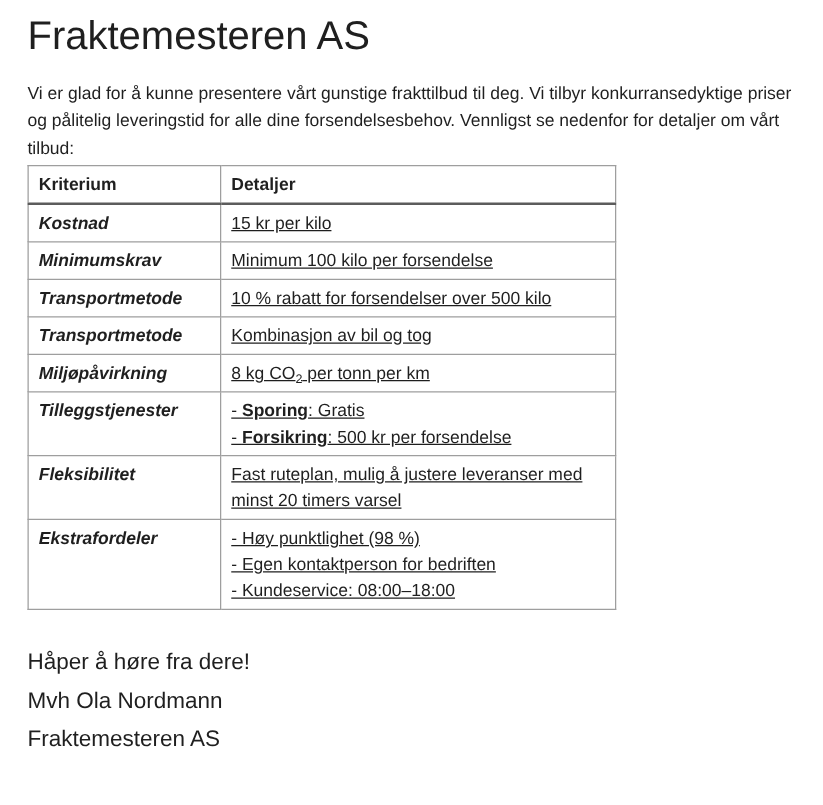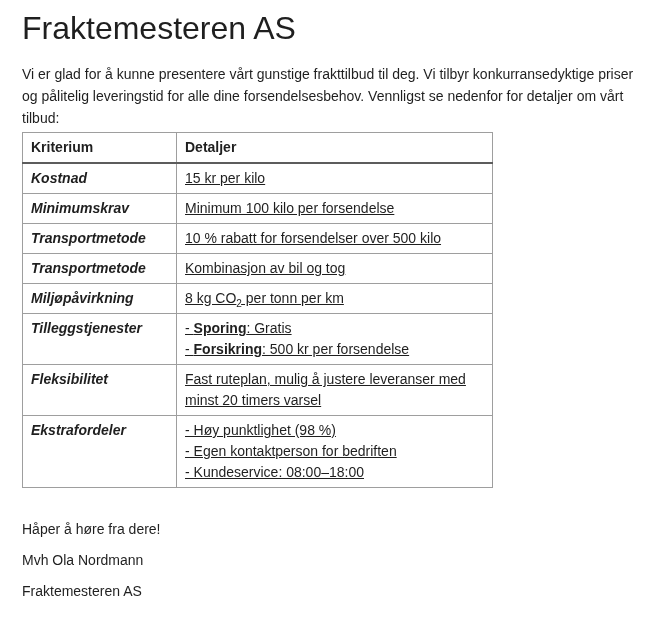--- a/index.html
+++ b/index.html
@@ -56,21 +56,21 @@
     text-decoration: underline;
   }
   .offer-table sub {
     font-size: 10px;
     line-height: 0;
   }
   .closing {
     margin-top: 31px;
   }
   .closing p {
-    font-size: 14px;
+    font-size: 18px;
     line-height: 21px;
     margin: 0 0 10px 0;
   }
 </style>
 </head>
 <body>
 
 <div class="page">
 
   <h1 class="doc-title">Fraktemesteren AS</h1>

